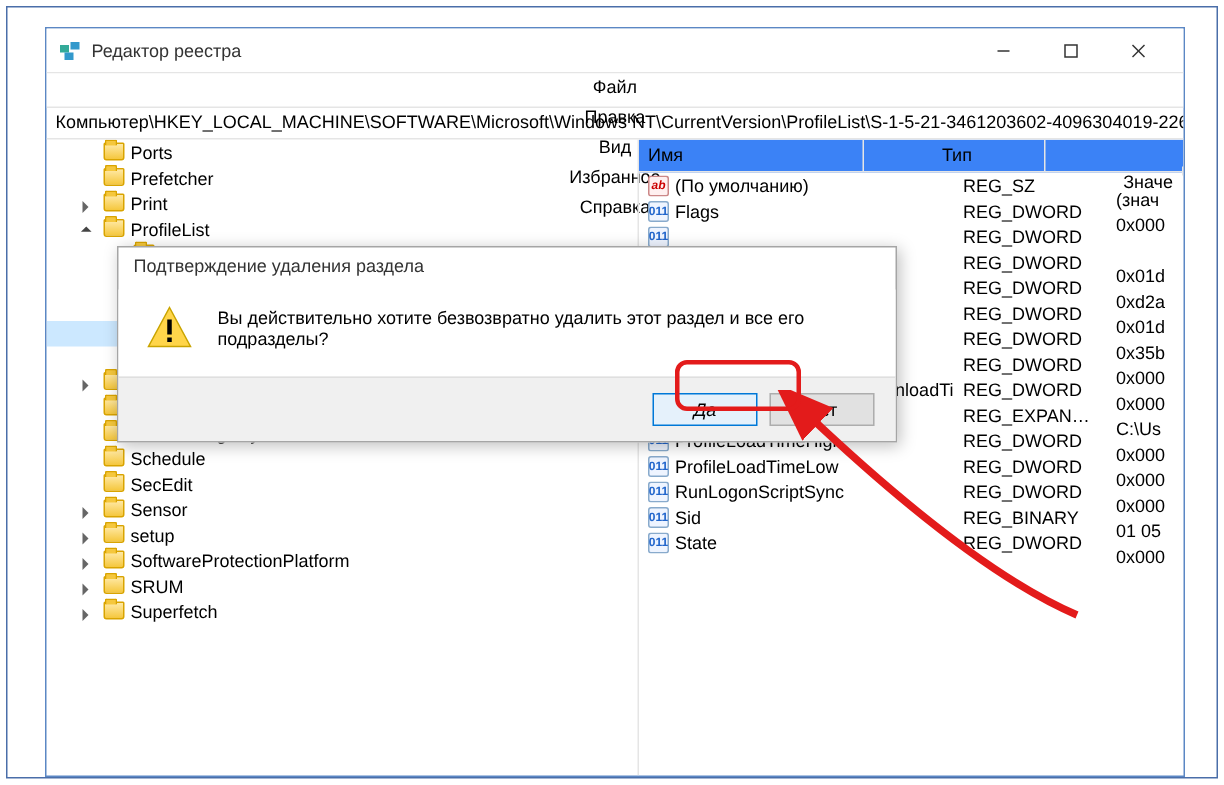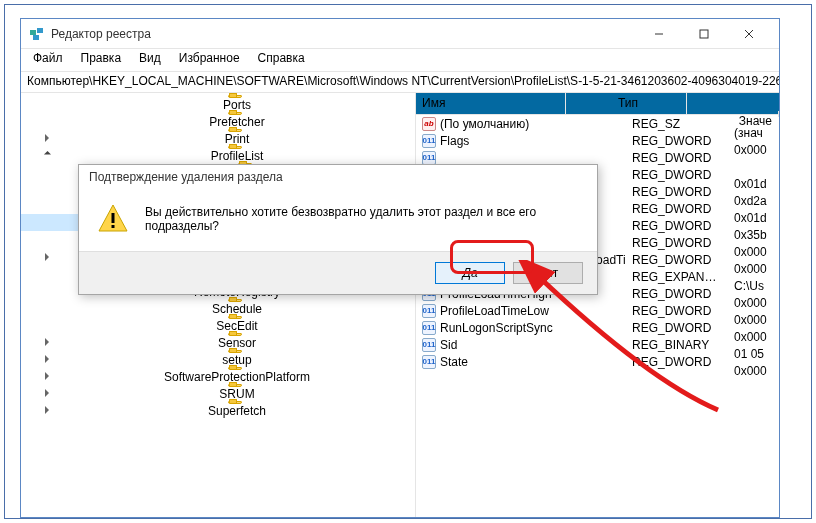--- a/index.html
+++ b/index.html
@@ -14,21 +14,21 @@
   }
   .outer-border {
     position: absolute;
     top: 4px; left: 4px; right: 4px; bottom: 4px;
     border: 1px solid #4a6ea9;
     background: #fff;
   }
   .window {
     position: absolute;
     top: 18px;
-    left: 20px;
+    left: 30px;
     width: 760px;
     height: 500px;
     background: #fff;
     border: 1px solid #5b87c4;
     display: flex;
     flex-direction: column;
     overflow: hidden;
   }
   .titlebar {
     height: 30px;
@@ -45,24 +45,25 @@
   .titlebar .title { flex: 1; color: #333; }
   .win-controls { display: flex; }
   .win-btn {
     width: 45px; height: 28px;
     display: flex; align-items: center; justify-content: center;
     color: #555;
   }
   .menubar {
     height: 22px;
     display: flex;
-    align-items: flex-start;
+    align-items: center;
     padding: 0 4px;
     gap: 2px;
     background: #fff;
+    flex-direction: column;
   }
   .menu-item {
     padding: 2px 8px;
     color: #000;
   }
   .addressbar {
     height: 22px;
     border-top: 1px solid #e5e5e5;
     border-bottom: 1px solid #e5e5e5;
     padding: 2px 6px;
@@ -79,25 +80,23 @@
   .tree-panel {
     width: 395px;
     border-right: 1px solid #e5e5e5;
     overflow: hidden;
     padding-top: 2px;
     position: relative;
   }
   .tree-row {
     height: 17px;
     display: flex;
-    align-items: center;
     padding-left: 38px;
     white-space: nowrap;
     position: relative;
-    flex-direction: column;
   }
   .tree-row.expandable::before {
     content: "";
     position: absolute;
     left: 24px;
     top: 5px;
     width: 0; height: 0;
     border-left: 4px solid #666;
     border-top: 4px solid transparent;
     border-bottom: 4px solid transparent;
@@ -137,21 +136,21 @@
   }
   .list-panel {
     flex: 1;
     overflow: hidden;
     position: relative;
   }
   .list-header {
     height: 22px;
     display: flex;
     border-bottom: 1px solid #e5e5e5;
-    background: #0369a1;
+    background: #3b82f6;
     gap: 46px;
   }
   .list-header .col {
     padding: 3px 6px;
     border-right: 1px solid #e5e5e5;
     color: #000;
   }
   .col-name { width: 210px; }
   .col-type { width: 102px; }
   .col-data { flex: 1; margin-top: 18px; }

